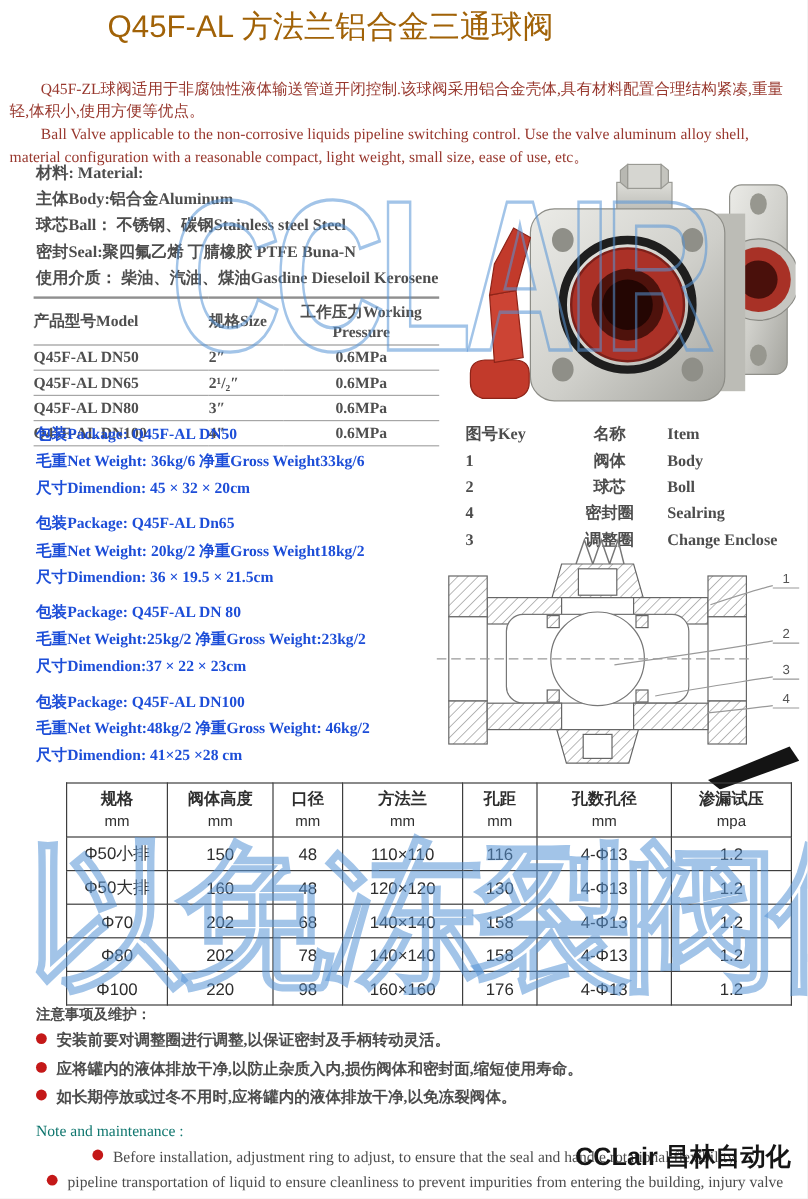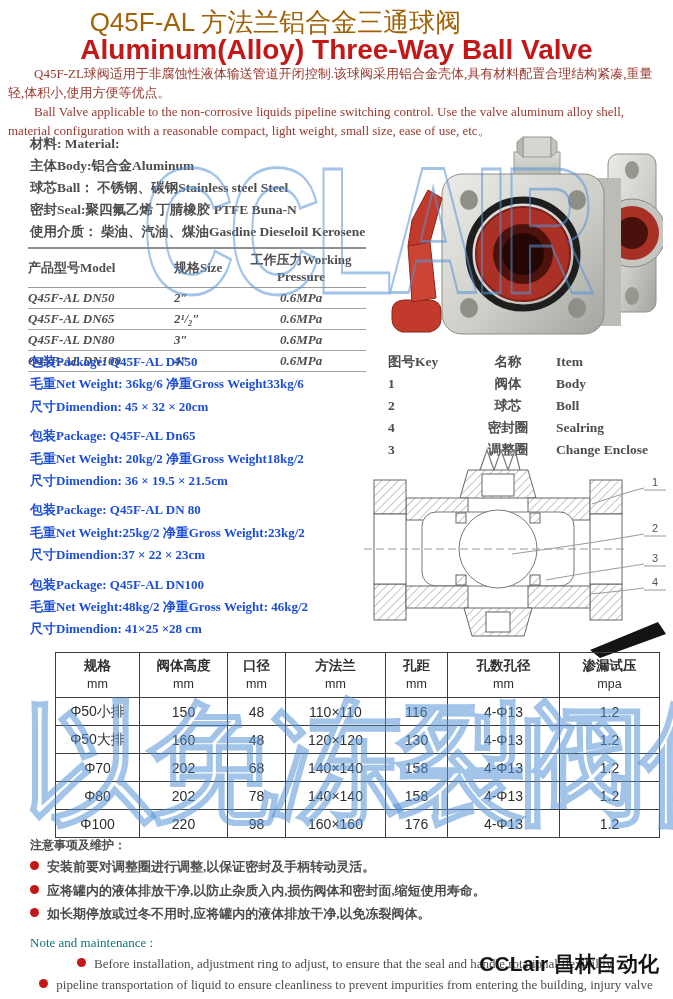--- a/index.html
+++ b/index.html
@@ -16,21 +16,21 @@
          font-size:13px;line-height:18.5px;}
   .intro p{margin:0 0 1px 0;text-indent:26px;}
   
   .materials{position:absolute;top:133px;left:30px;width:350px;
              font-size:13.5px;line-height:22px;font-weight:600;color:#4d4d4d;}
   
   .model-table{position:absolute;top:247px;left:28px;width:338px;border-collapse:collapse;
                font-size:13px;font-weight:600;color:#4f4f4f;}
   .model-table th{border-top:2px solid #8f8f8f;border-bottom:1.5px solid #9b9b9b;
                   font-weight:600;text-align:left;padding:2px 0;}
-  .model-table td{border-bottom:1.4px solid #a6a6a6;padding:2px 0;font-style:italic;}
+  .model-table td{border-bottom:1.4px solid #a6a6a6;padding:2px 0;}
   .model-table .c2{text-align:left;width:62px;}
   .model-table .c3{text-align:center;width:130px;}
   
   .packages{position:absolute;top:351px;left:30px;width:350px;font-size:13px;
             font-weight:600;color:#1d4ed8;}
   .pkg{margin-bottom:7px;}
   .pkg div{line-height:22.4px;}
   
   .photo{position:absolute;top:136px;left:386px;width:277px;height:210px;}
   
@@ -69,21 +69,20 @@
 </style>
 </head>
 <body>
 
 <div class="page">
 
   <div class="wm wm-top">CCLAIR</div>
   <div class="wm wm-bottom">以免冻裂阀体</div>
 
   <div class="title-cn">Q45F-AL 方法兰铝合金三通球阀</div>
-  <div class="title-en">Aluminum(Alloy) Three-Way Ball Valve</div>
 
   <div class="intro">
     <p>Q45F-ZL球阀适用于非腐蚀性液体输送管道开闭控制.该球阀采用铝合金壳体,具有材料配置合理结构紧凑,重量轻,体积小,使用方便等优点。</p>
     <p>Ball Valve applicable to the non-corrosive liquids pipeline switching control. Use the valve aluminum alloy shell, material configuration with a reasonable compact, light weight, small size, ease of use, etc。</p>
   </div>
 
   <div class="materials">
     <div>材料: Material:</div>
     <div id="materials-lines">
         <div>主体Body:铝合金Aluminum</div>

